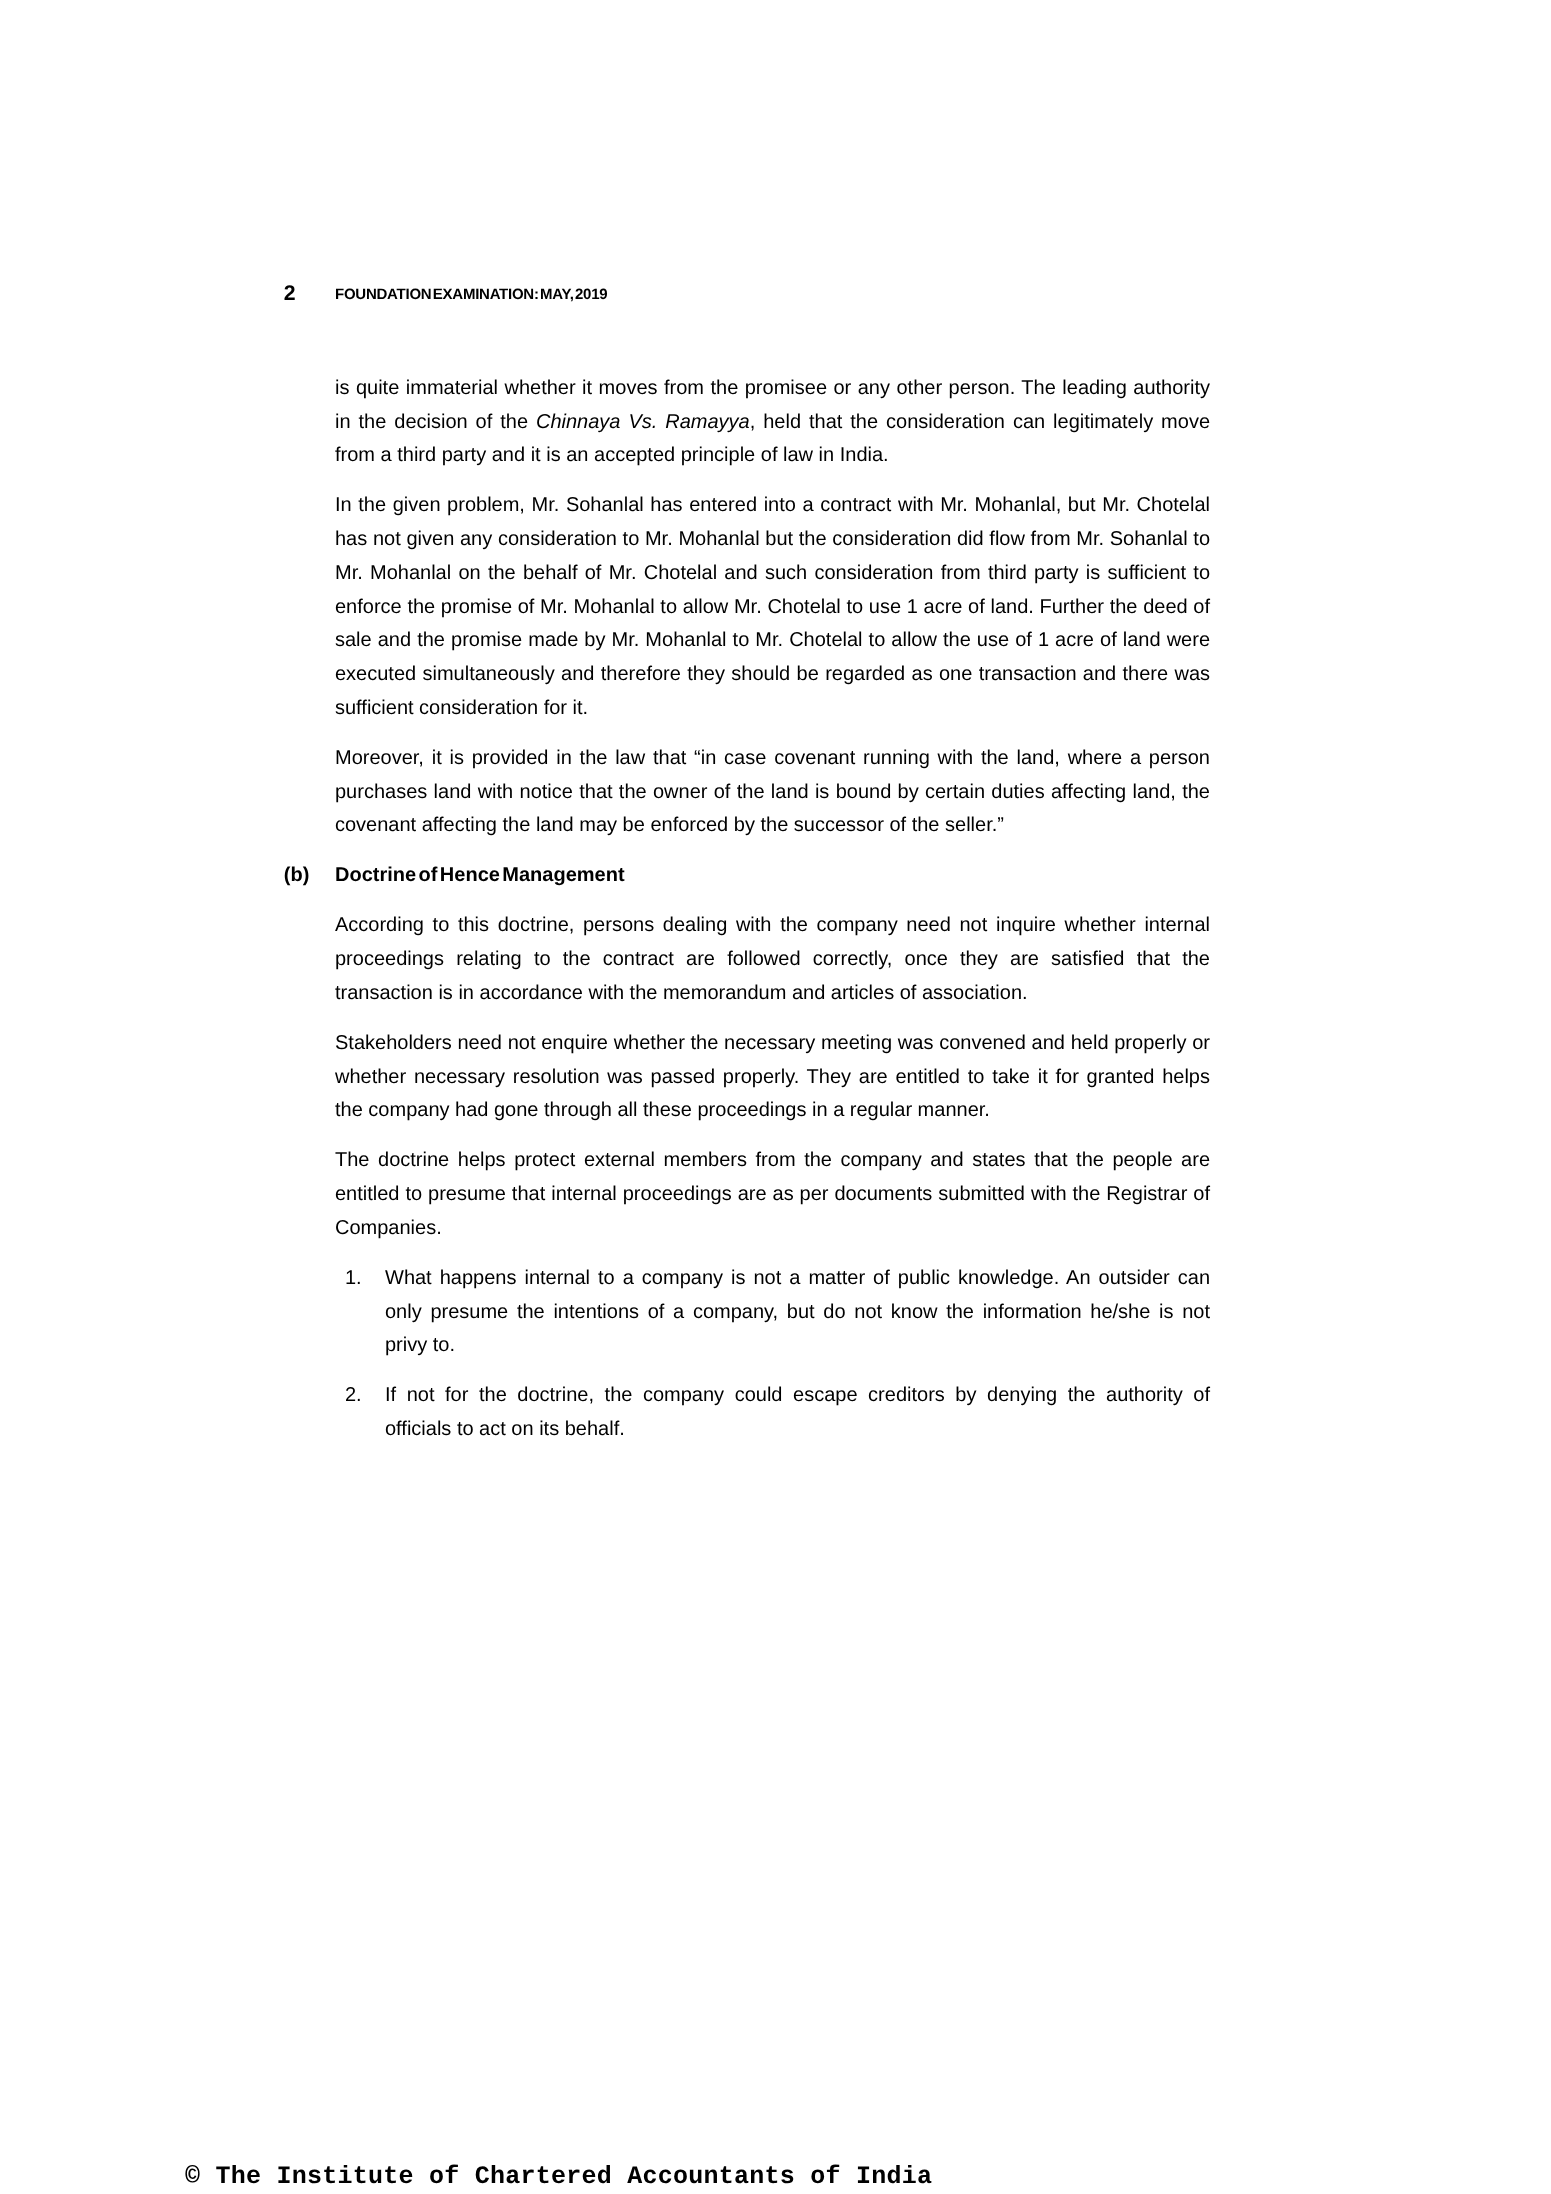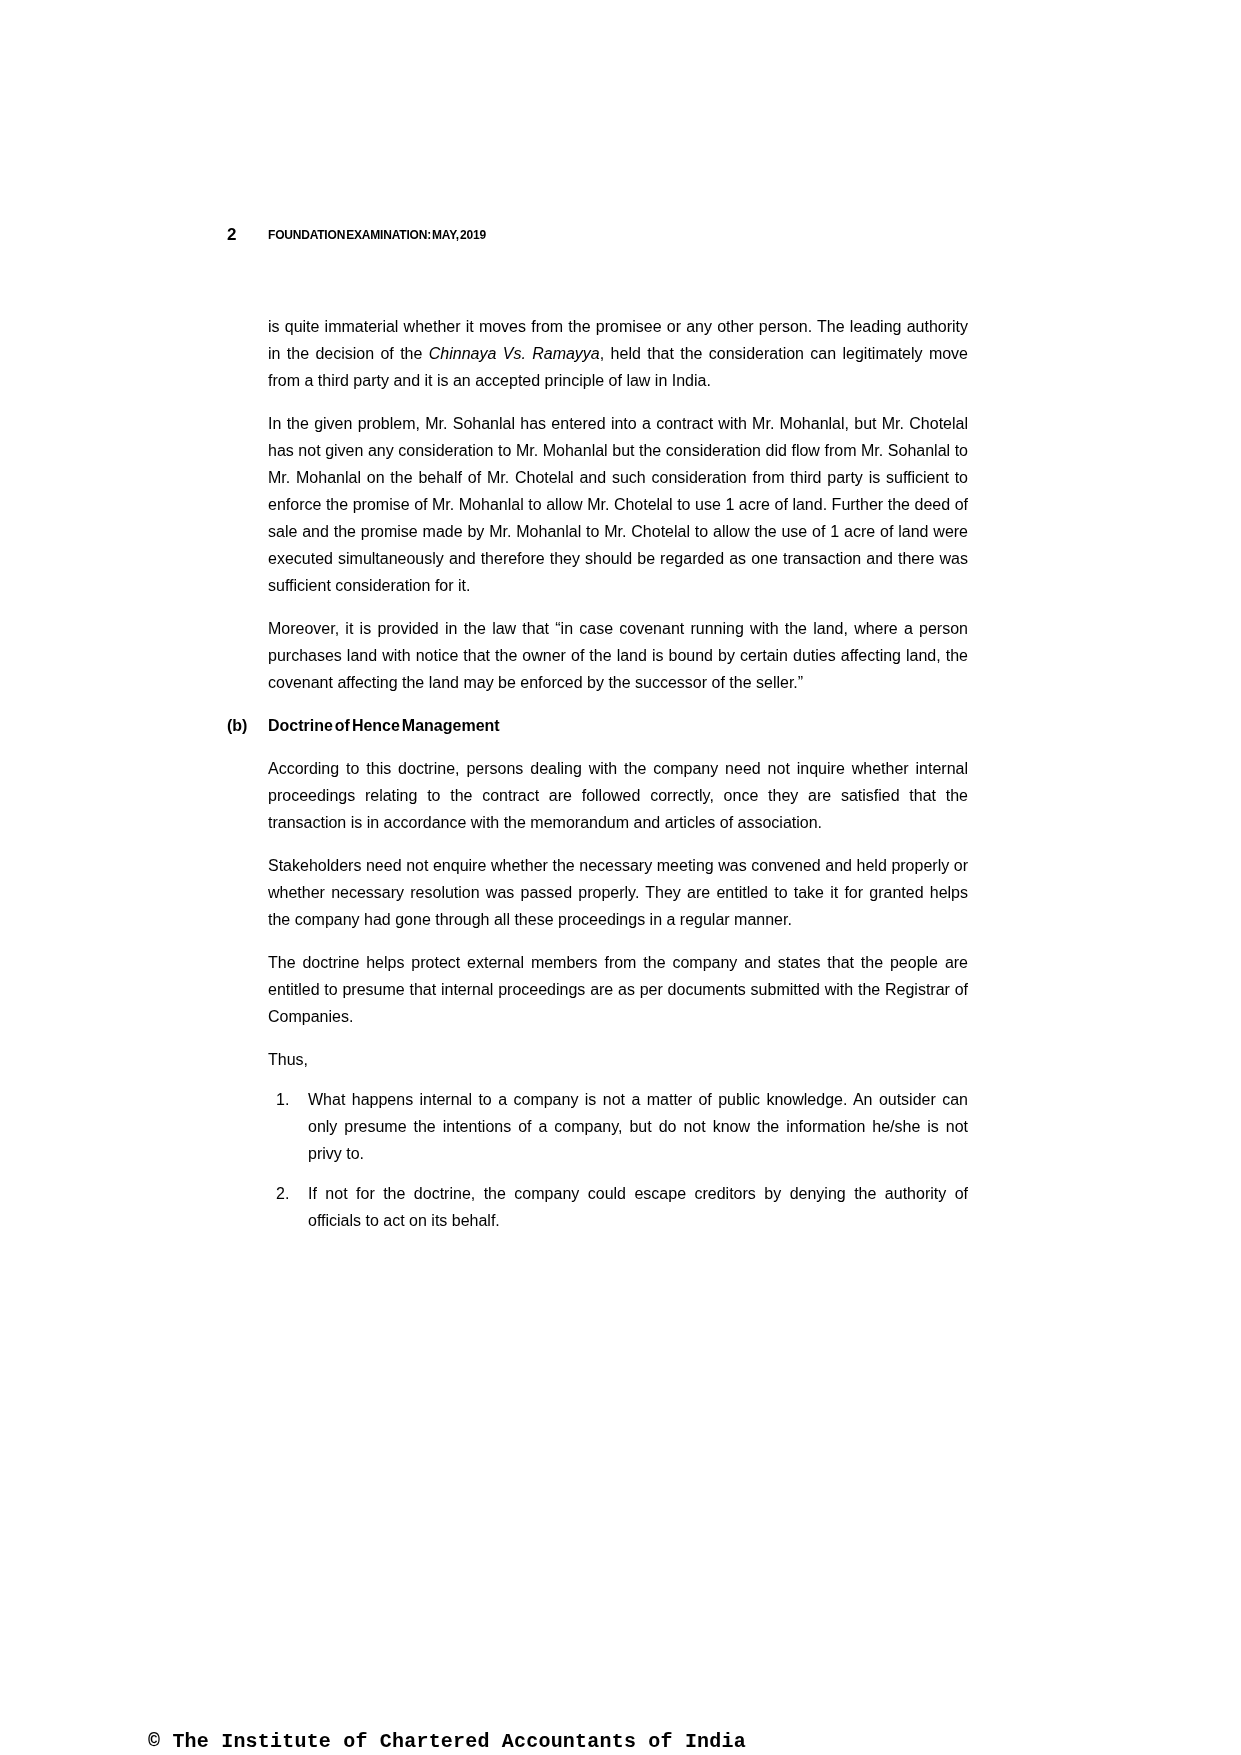--- a/index.html
+++ b/index.html
@@ -31,21 +31,21 @@
     font-size: 12px; font-weight: bold;
     letter-spacing: -0.2px; word-spacing: -2px;
   }
   
   .content {
     position: absolute;
     top: 297px; left: 268px; width: 700px;
     font-size: 16px; line-height: 27px;
   }
   .content p {
-    margin: 16px 0 13px 0;
+    margin: 0 0 13px 0;
     text-align: justify;
   }
   .case-name { font-style: italic; }
   
   .section-b { position: relative; }
   .section-heading {
     position: relative;
     margin: 0 0 13px 0;
     font-weight: bold;
     word-spacing: -2.5px;
@@ -106,21 +106,20 @@
         <span class="section-label">(b)</span>
         <span>Doctrine of Hence Management</span>
       </p>
 
       <p>According to this doctrine, persons dealing with the company need not inquire whether internal proceedings relating to the contract are followed correctly, once they are satisfied that the transaction is in accordance with the memorandum and articles of association.</p>
 
       <p>Stakeholders need not enquire whether the necessary meeting was convened and held properly or whether necessary resolution was passed properly. They are entitled to take it for granted helps the company had gone through all these proceedings in a regular manner.</p>
 
       <p>The doctrine helps protect external members from the company and states that the people are entitled to presume that internal proceedings are as per documents submitted with the Registrar of Companies.</p>
 
-      <p>Thus,</p>
 
       <div class="list-row">
         <span class="list-num">1.</span>
         <span class="list-body">What happens internal to a company is not a matter of public knowledge. An outsider can only presume the intentions of a company, but do not know the information he/she is not privy to.</span>
       </div>
 
       <div class="list-row">
         <span class="list-num">2.</span>
         <span class="list-body">If not for the doctrine, the company could escape creditors by denying the authority of officials to act on its behalf.</span>
       </div>

